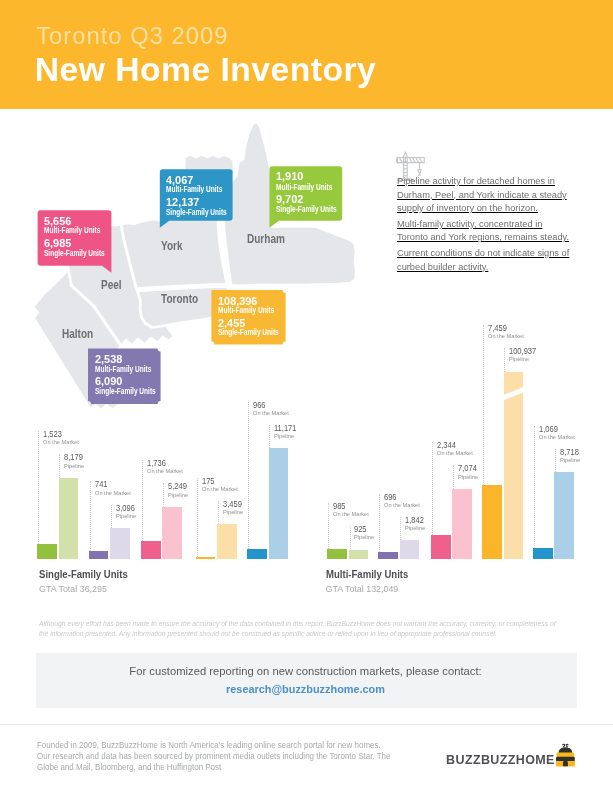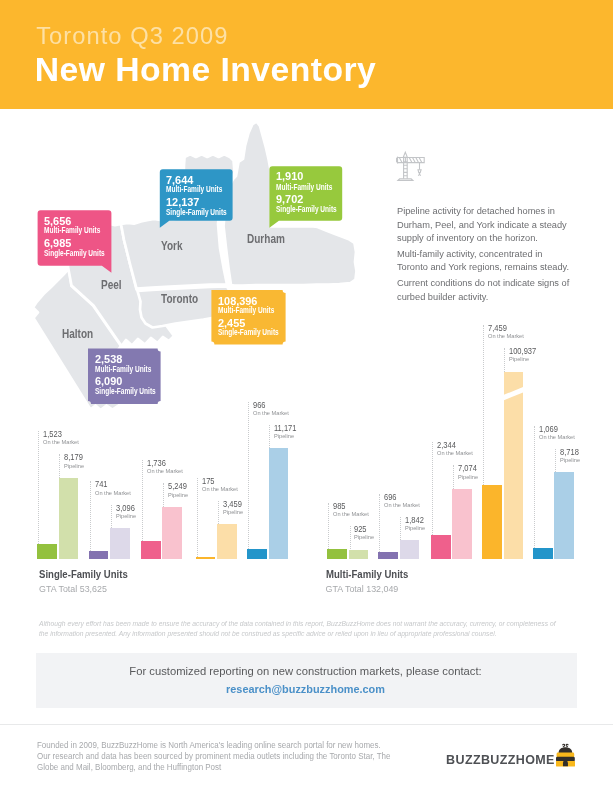--- a/index.html
+++ b/index.html
@@ -14,21 +14,21 @@
 #maintitle{left:34.8px;top:53.2px;font-size:33.7px;font-weight:bold;color:#FFFFFF;letter-spacing:.46px;line-height:1;}
 
 .mlabel{position:absolute;font-size:13.2px;font-weight:bold;color:#6D6E71;line-height:1;white-space:nowrap;
  transform:scaleX(.76);transform-origin:0 0;}
 
 .co-big{position:absolute;font-size:10.6px;font-weight:bold;color:#fff;line-height:1;white-space:nowrap;
  transform:scaleX(1.03);transform-origin:0 0;}
 .co-sm{position:absolute;font-size:8.5px;font-weight:bold;color:#fff;line-height:1;white-space:nowrap;
  transform:scaleX(.77);transform-origin:0 0;}
 
-#insights{left:397.2px;top:204px;width:183px;}
+#insights{left:397.2px;top:174px;width:183px;text-decoration:underline;}
 .ip{font-size:9.7px;line-height:13.6px;color:#6D6E71;margin:0 0 2.1px 0;
  transform:scaleX(.955);transform-origin:0 0;white-space:normal;}
 .ip:last-child{margin-bottom:0;}
 
 .bar{position:absolute;}
 .vnum{position:absolute;font-size:8.8px;color:#58595B;line-height:1;white-space:nowrap;
  transform:scaleX(.855);transform-origin:0 0;}
 .vcap{position:absolute;font-size:5.9px;color:#8E9093;line-height:1;white-space:nowrap;
  transform:scaleX(.96);transform-origin:0 0;}
 .leader{position:absolute;width:0;border-left:1px dotted #C9CBCD;}
@@ -78,21 +78,21 @@
 </svg>
 <div class="mlabel" style="left:160.5px;top:239.2px;">York</div>
 <div class="mlabel" style="left:247.4px;top:232.4px;">Durham</div>
 <div class="mlabel" style="left:100.6px;top:278.0px;">Peel</div>
 <div class="mlabel" style="left:161.0px;top:291.5px;">Toronto</div>
 <div class="mlabel" style="left:61.6px;top:327.3px;">Halton</div>
 <div class="co-big" style="left:44.1px;top:215.7px;">5,656</div>
 <div class="co-sm" style="left:44.1px;top:226.4px;">Multi-Family Units</div>
 <div class="co-big" style="left:44.1px;top:237.9px;">6,985</div>
 <div class="co-sm" style="left:44.1px;top:248.5px;">Single-Family Units</div>
-<div class="co-big" style="left:166.3px;top:174.7px;">7,644</div>
+<div class="co-big" style="left:166.3px;top:174.7px;">4,067</div>
 <div class="co-sm" style="left:166.3px;top:185.4px;">Multi-Family Units</div>
 <div class="co-big" style="left:166.3px;top:196.9px;">12,137</div>
 <div class="co-sm" style="left:166.3px;top:207.5px;">Single-Family Units</div>
 <div class="co-big" style="left:275.9px;top:171px;">1,910</div>
 <div class="co-sm" style="left:275.9px;top:182.5px;">Multi-Family Units</div>
 <div class="co-big" style="left:275.9px;top:194.0px;">9,702</div>
 <div class="co-sm" style="left:275.9px;top:204.6px;">Single-Family Units</div>
 <div class="co-big" style="left:217.9px;top:295.6px;">108,396</div>
 <div class="co-sm" style="left:217.9px;top:306.3px;">Multi-Family Units</div>
 <div class="co-big" style="left:217.9px;top:317.8px;">2,455</div>
@@ -158,21 +158,21 @@
 <div class="vcap" style="left:222.7px;top:510.2px;">Pipeline</div>
 <div class="bar" style="left:247.3px;top:549.1px;width:19.6px;height:9.5px;background:#2395CA;"></div>
 <div class="bar" style="left:268.5px;top:448.2px;width:19.6px;height:110.4px;background:#AACFE7;"></div>
 <div class="leader" style="left:248.2px;top:401.6px;height:147.5px;"></div>
 <div class="leader" style="left:269.4px;top:424.8px;height:23.3px;"></div>
 <div class="vnum" style="left:252.9px;top:400.6px;">966</div>
 <div class="vcap" style="left:252.9px;top:410.7px;">On the Market</div>
 <div class="vnum" style="left:274.1px;top:423.8px;">11,171</div>
 <div class="vcap" style="left:274.1px;top:434.0px;">Pipeline</div>
 <div class="ctitle" style="left:39.1px;top:569.2px;">Single-Family Units</div>
-<div class="csub" style="left:39.1px;top:584.95px;">GTA Total 53,625</div>
+<div class="csub" style="left:39.1px;top:584.95px;">GTA Total 36,295</div>
 <div class="bar" style="left:327.4px;top:548.9px;width:19.6px;height:9.7px;background:#93C13E;"></div>
 <div class="bar" style="left:348.6px;top:549.5px;width:19.6px;height:9.1px;background:#D2E0AB;"></div>
 <div class="leader" style="left:328.3px;top:502.9px;height:46.0px;"></div>
 <div class="leader" style="left:349.5px;top:526.1px;height:23.3px;"></div>
 <div class="vnum" style="left:333.0px;top:501.9px;">985</div>
 <div class="vcap" style="left:333.0px;top:512.0px;">On the Market</div>
 <div class="vnum" style="left:354.2px;top:525.1px;">925</div>
 <div class="vcap" style="left:354.2px;top:535.3px;">Pipeline</div>
 <div class="bar" style="left:378.3px;top:551.7px;width:19.6px;height:6.9px;background:#8372B0;"></div>
 <div class="bar" style="left:399.5px;top:540.4px;width:19.6px;height:18.2px;background:#DDD9E9;"></div>

